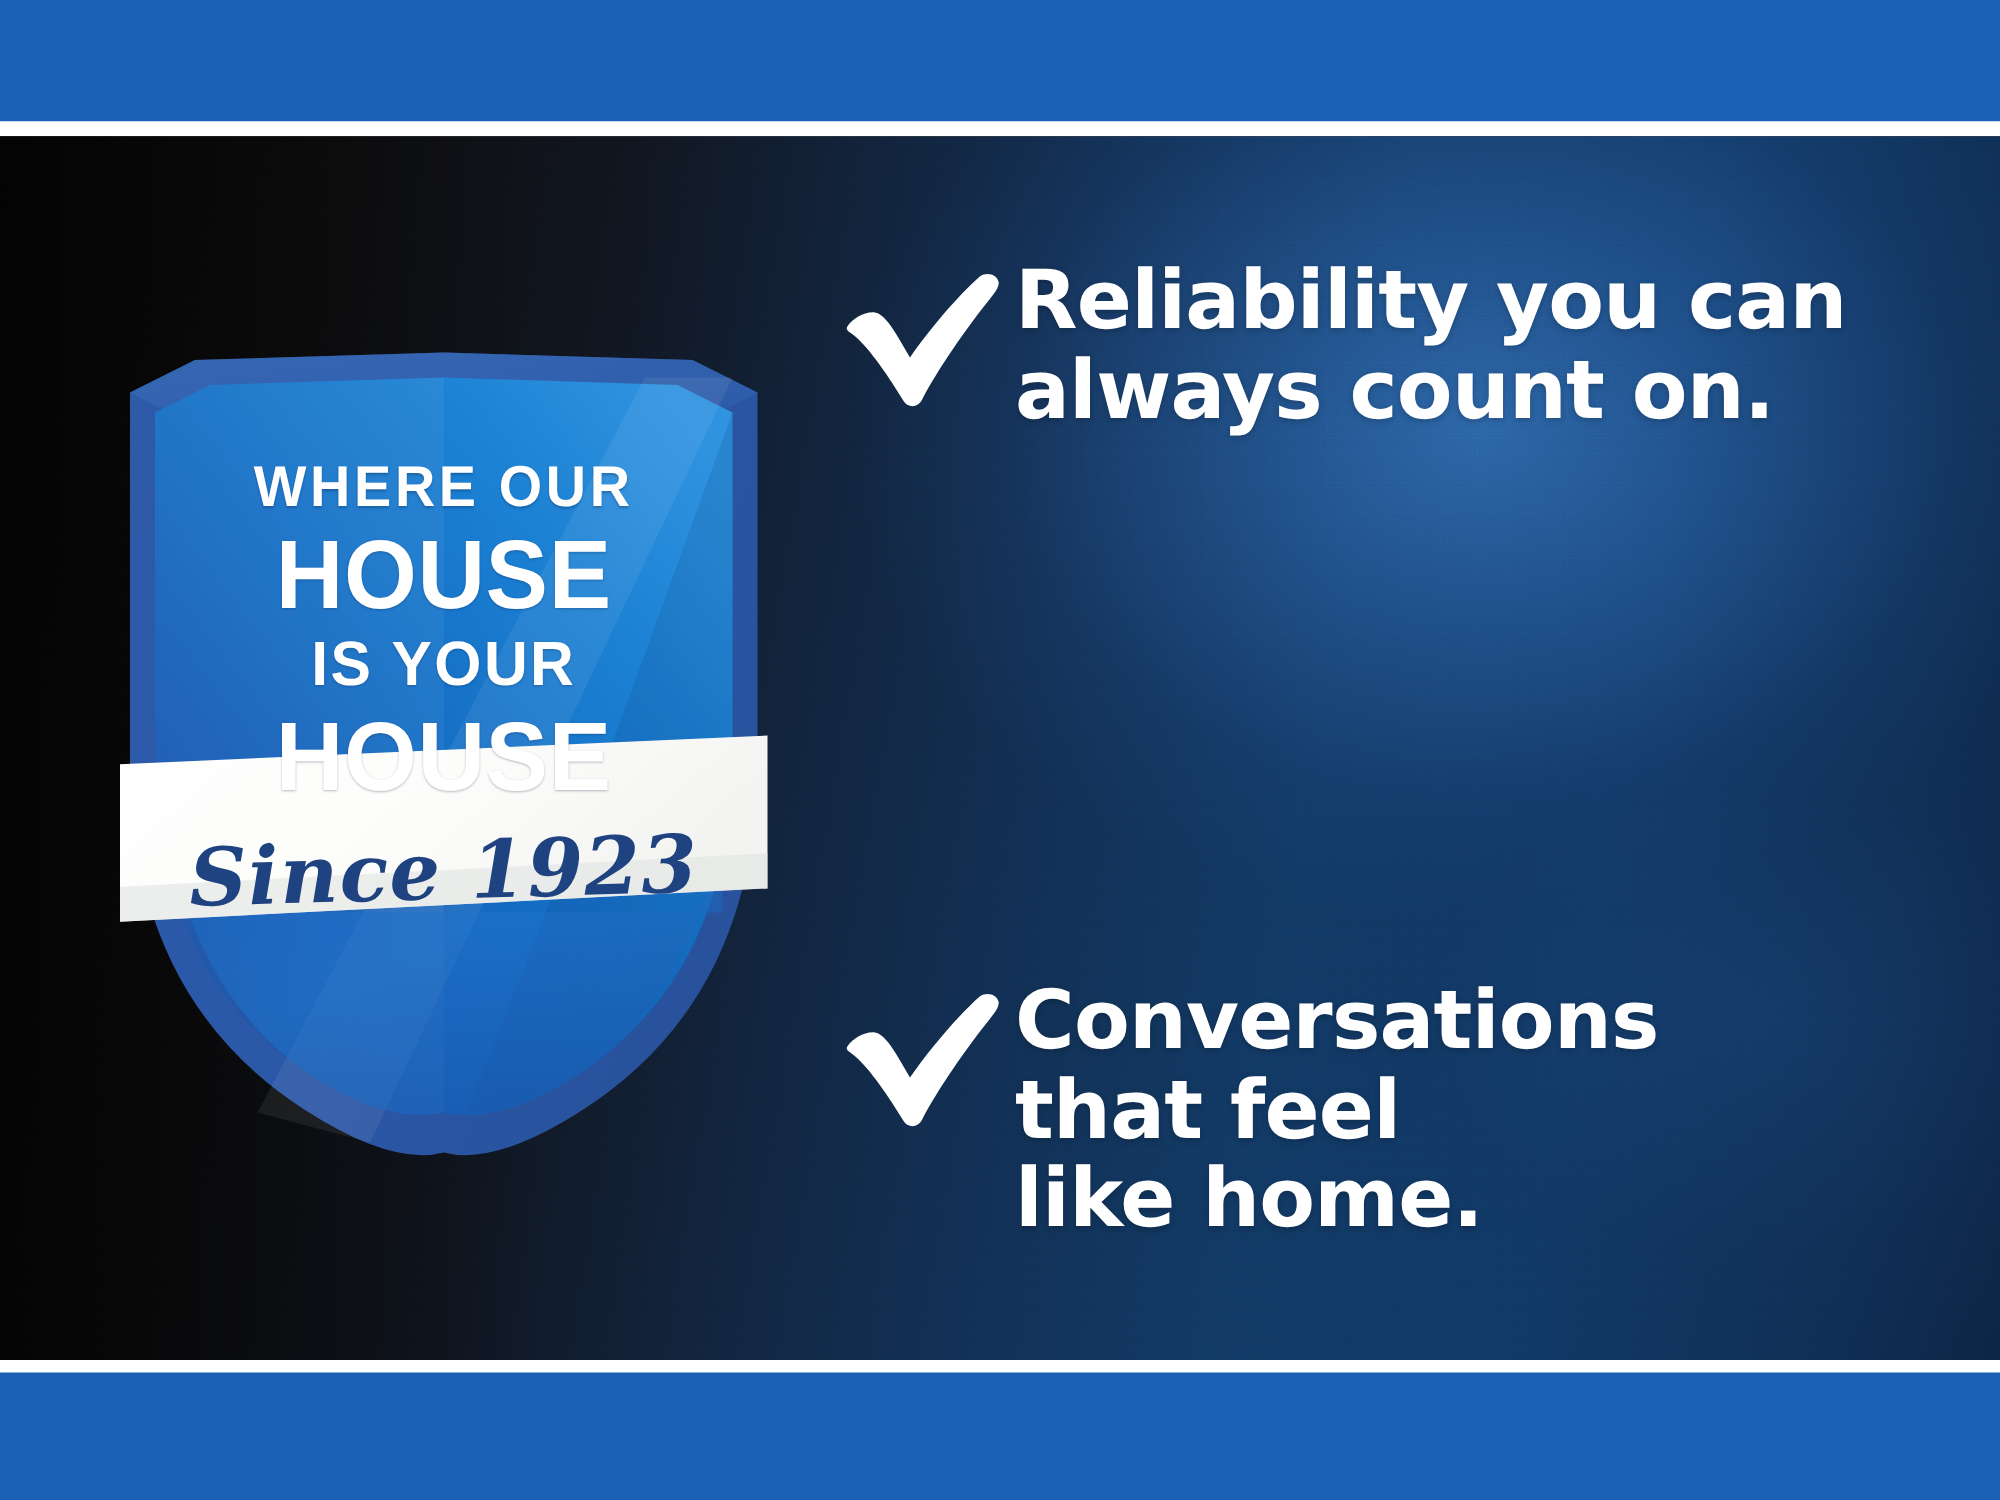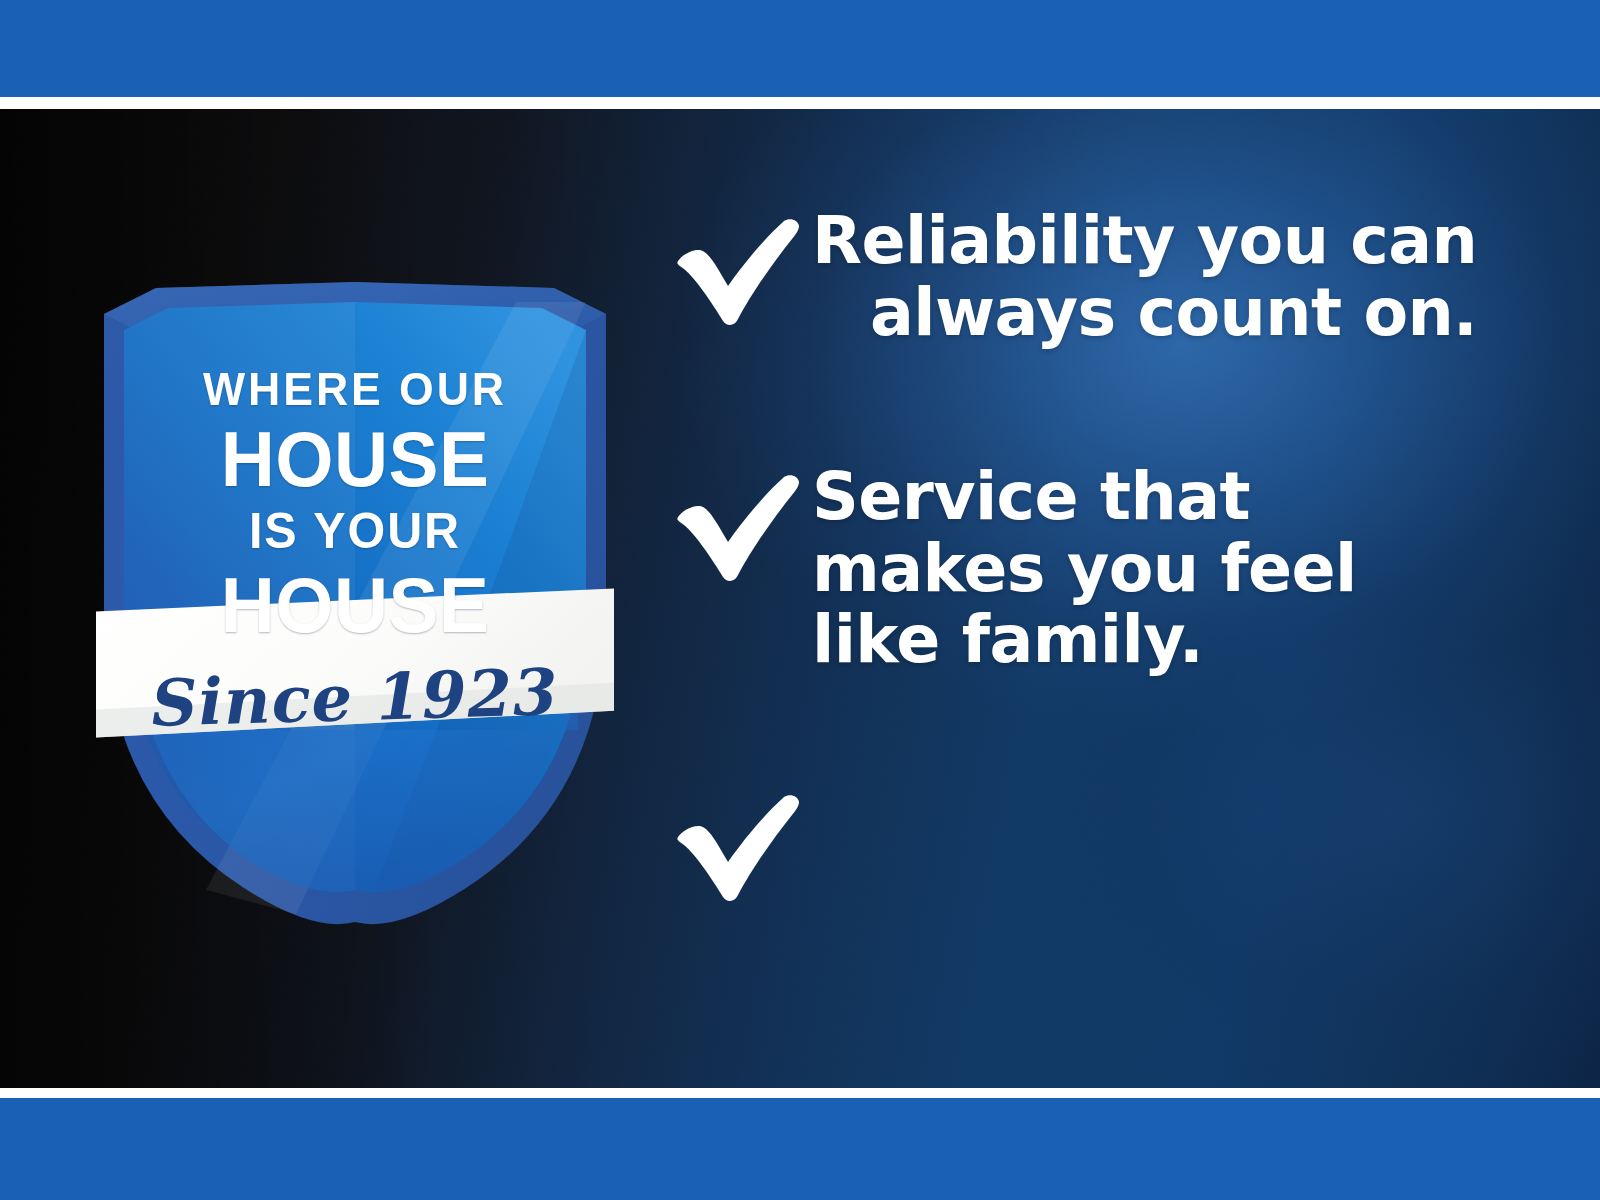--- a/index.html
+++ b/index.html
@@ -137,21 +137,21 @@
     position:absolute;
     left:672px; top:109px;
     width:880px; height:979px;
   }
   .bullet {
     position:absolute;
     left:0;
     display:flex;
     align-items:flex-start;
   }
-  .bullet-1 { top:96px;text-align:right; }
+  .bullet-1 { top:96px; }
   .bullet-2 { top:352px; }
   .bullet-3 { top:672px; }
 
   .check-icon {
     flex:0 0 auto;
     width:140px;
     padding-top:12px;
   }
   .check-icon svg { display:block; width:128px; height:112px; }
 
@@ -280,56 +280,39 @@
                    C 100 47 78 79 66 102
                    C 63 109 55 110 51 104
                    C 40 86 24 62 12 52
                    C 7 48 4 47 6 44 Z" fill="#ffffff"></path>
         </svg>
       </div>
       <div class="bullet-text">Reliability you can
 always count on.</div>
     </div>
 
-    <div class="bullet bullet-2">
-      <div class="check-icon">
-        <svg viewBox="0 0 128 112" xmlns="http://www.w3.org/2000/svg">
-          <path d="M 6 44
-                   C 10 38 20 32 28 33
-                   C 34 34 40 42 46 52
-                   L 56 69
-                   C 72 46 94 20 112 4
-                   C 118 0 126 3 127 9
-                   C 127 13 124 17 120 22
-                   C 100 47 78 79 66 102
-                   C 63 109 55 110 51 104
-                   C 40 86 24 62 12 52
-                   C 7 48 4 47 6 44 Z" fill="#ffffff"></path>
-        </svg>
-      </div>
-      <div class="bullet-text">Service that
-makes you feel
-like family.</div>
-    </div>
 
     <div class="bullet bullet-3">
       <div class="check-icon">
         <svg viewBox="0 0 128 112" xmlns="http://www.w3.org/2000/svg">
           <path d="M 6 44
                    C 10 38 20 32 28 33
                    C 34 34 40 42 46 52
                    L 56 69
                    C 72 46 94 20 112 4
                    C 118 0 126 3 127 9
                    C 127 13 124 17 120 22
                    C 100 47 78 79 66 102
                    C 63 109 55 110 51 104
                    C 40 86 24 62 12 52
                    C 7 48 4 47 6 44 Z" fill="#ffffff"></path>
         </svg>
       </div>
+      <div class="bullet-text">Conversations
+that feel
+like home.</div>
     </div>
 
   </div>
 
   <div class="bar bar-bottom"></div>
 
 </div>
 
 </body></html>

